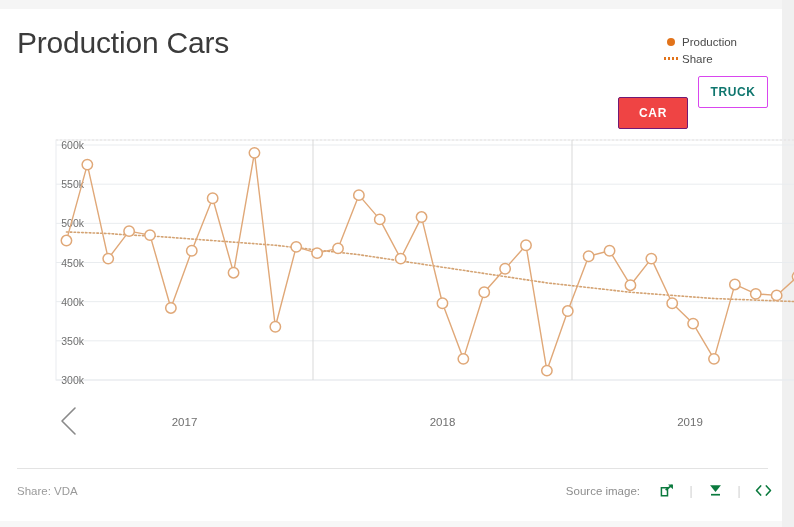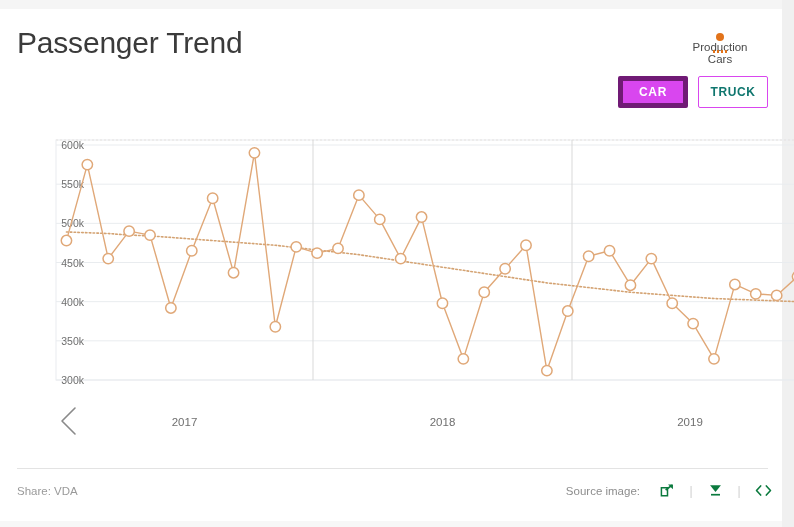--- a/index.html
+++ b/index.html
@@ -40,21 +40,20 @@
   }
 
   
   .legend {
     position: absolute; right: 14px; top: 33px;
     width: 120px;
   }
   .legend-row {
     display: flex; align-items: center;
     height: 17px;
-    flex-direction: column;
   }
   .legend-marker {
     width: 22px; display: flex; align-items: center; justify-content: center;
   }
   .dot {
     width: 8px; height: 8px; border-radius: 50%;
     background: #e2731a;
     display: block;
   }
   .dotline {
@@ -72,22 +71,23 @@
   }
   .btn {
     width: 70px; height: 32px;
     display: flex; align-items: center; justify-content: center;
     font-size: 12px; font-weight: 700;
     letter-spacing: 0.6px;
     cursor: pointer;
     border-radius: 2px;
   }
   .btn-active {
-    background: #d946ef; color: #ffffff;
-    border: 5px solid #701a75;
+    background: #ef4444; color: #ffffff;
+    border: 1px solid #701a75;
+    margin-top: 21px;
   }
   .btn-inactive {
     background: #ffffff; color: #0f766e;
     border: 1px solid #d946ef;
   }
 
   
   .chart-wrap {
     position: absolute;
     left: 0; top: 130px;
@@ -120,34 +120,34 @@
 </style>
 </head>
 <body>
 
 <div id="app">
 
   <div class="topbar"></div>
   <div class="right-strip"></div>
   <div class="bottom-strip"></div>
 
-  <div class="title">Passenger Trend</div>
+  <div class="title">Production Cars</div>
 
   <div class="legend">
     <div class="legend-row">
       <span class="legend-marker">
           <span class="dot"></span>
         </span>
       <span class="legend-label">Production</span>
     </div>
     <div class="legend-row">
       <span class="legend-marker">
           <span class="dotline"></span>
         </span>
-      <span class="legend-label">Cars</span>
+      <span class="legend-label">Share</span>
     </div>
   </div>
 
   <div class="btn-group">
     <div class="btn btn-active">CAR</div>
     <div class="btn btn-inactive">TRUCK</div>
   </div>
 
   <div class="chart-wrap">
     <svg class="chart-svg" id="chart" width="782" height="330" viewBox="0 0 782 330">

